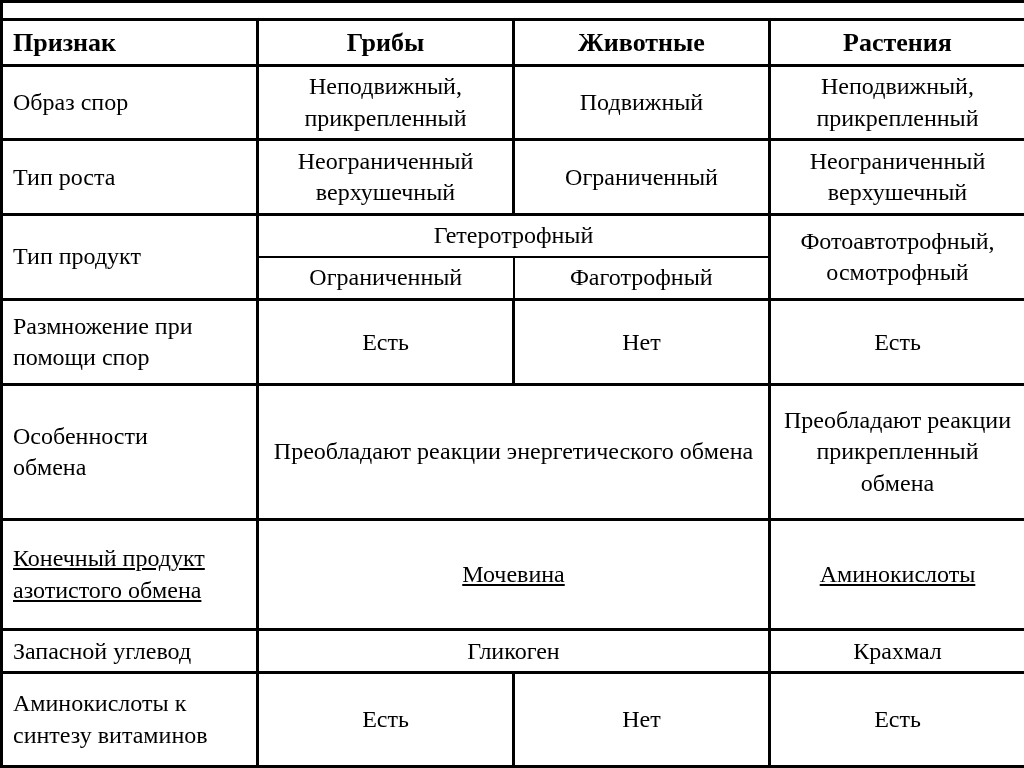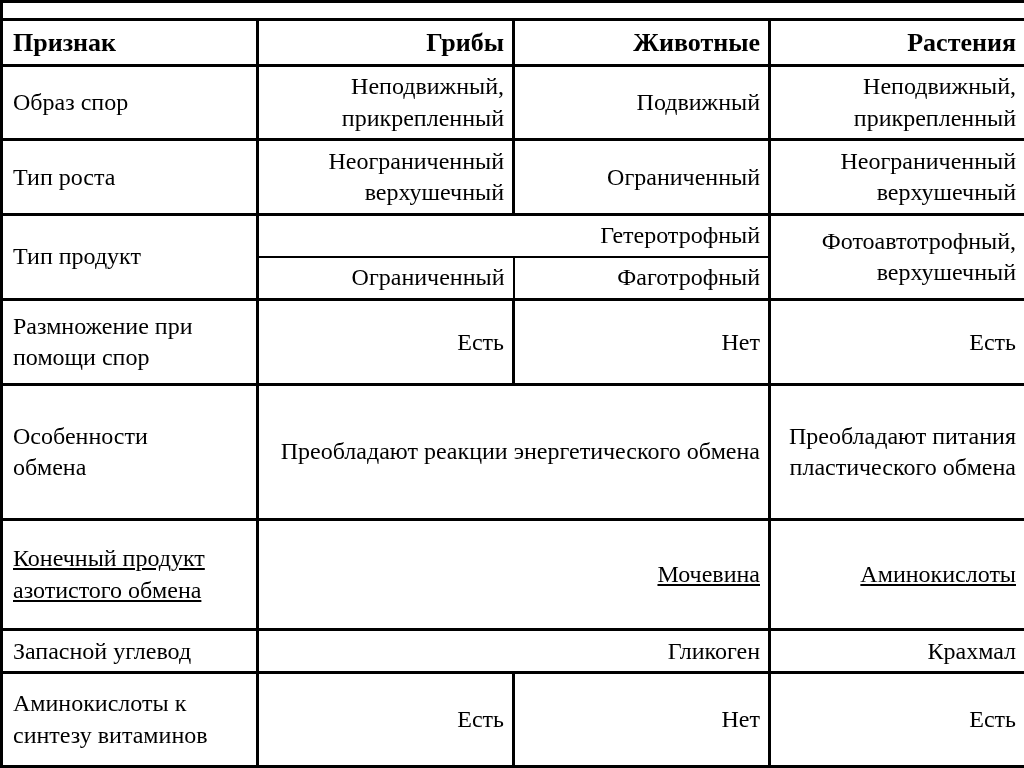--- a/index.html
+++ b/index.html
@@ -10,21 +10,21 @@
     width: 1024px;
     height: 768px;
     background: #ffffff;
   }
   td, th {
     border: 3px solid #000000;
     font-family: "Liberation Serif", "DejaVu Serif", serif;
     font-size: 24px;
     line-height: 1.3;
     color: #000000;
-    text-align: right;
+    text-align: center;
     vertical-align: middle;
     padding: 4px 8px;
     overflow: hidden;
   }
   th { font-size: 26px; font-weight: bold; }
   .col-feature {
     text-align: left;
     padding: 4px 30px 4px 10px;
   }
   th.col-feature { padding-left: 10px; }
@@ -80,38 +80,38 @@
     <tr class="r-growth">
       <td class="col-feature">Тип роста</td>
       <td>Неограниченный верхушечный</td>
       <td>Ограниченный</td>
       <td>Неограниченный верхушечный</td>
     </tr>
 
     <tr class="r-het">
       <td class="col-feature" rowspan="2">Тип продукт</td>
       <td class="het-cell" colspan="2">Гетеротрофный</td>
-      <td rowspan="2">Фотоавтотрофный, верхушечный</td>
+      <td rowspan="2">Фотоавтотрофный, осмотрофный</td>
     </tr>
     <tr class="r-sub">
       <td class="sub-osmo">Ограниченный</td>
       <td class="sub-phago">Фаготрофный</td>
     </tr>
 
     <tr class="r-spores">
       <td class="col-feature">Размножение при помощи спор</td>
       <td>Есть</td>
       <td>Нет</td>
       <td>Есть</td>
     </tr>
 
     <tr class="r-metab">
       <td class="col-feature">Особенности обмена</td>
       <td colspan="2">Преобладают реакции энергетического обмена</td>
-      <td>Преобладают питания пластического обмена</td>
+      <td>Преобладают реакции прикрепленный обмена</td>
     </tr>
 
     <tr class="r-nitro">
       <td class="col-feature">Конечный продукт азотистого обмена</td>
       <td colspan="2">Мочевина</td>
       <td>Аминокислоты</td>
     </tr>
 
     <tr class="r-carb">
       <td class="col-feature">Запасной углевод</td>

